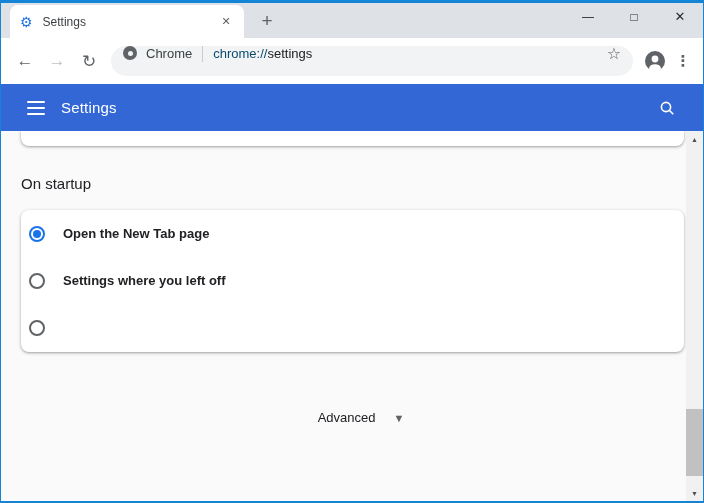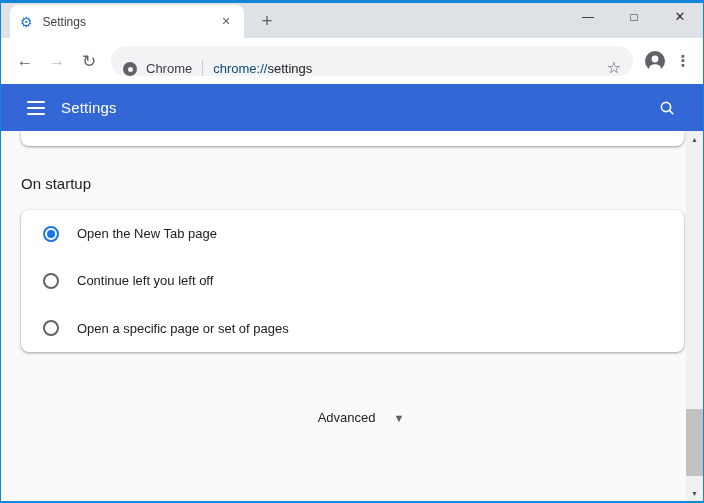--- a/index.html
+++ b/index.html
@@ -36,21 +36,21 @@
   .win-btn.max { font-size:12px; }
   .win-btn.cls { font-size:13px; }
 
   
   .toolbar { height:46px; background:#fff; flex:none;
              display:flex; align-items:center; padding:0 6px 0 8px; }
   .nav-btn { width:32px; height:32px; display:flex; align-items:center;
              justify-content:center; font-size:17px; color:#5f6368; flex:none; }
   .nav-btn.disabled { color:#bdc1c6; }
   .omnibox { flex:1; height:30px; margin:0 8px 0 6px; background:#f1f3f4;
-             border-radius:15px; display:flex; align-items:flex-end;
+             border-radius:15px; display:flex; align-items:flex-start;
              padding:0 10px 0 12px; min-width:0; }
   .site-icon { width:14px; height:14px; border-radius:50%; background:#5f6368;
                position:relative; flex:none; }
   .site-icon::after { content:""; position:absolute; left:4.5px; top:4.5px;
                       width:5px; height:5px; border-radius:50%; background:#f1f3f4; }
   .site-label { font-size:13px; color:#3c4043; margin-left:9px; }
   .url-sep { width:1px; height:16px; background:#c8ccd0; margin:0 10px; }
   .url { font-size:13px; white-space:nowrap; overflow:hidden; flex:1; min-width:0; }
   .url .scheme { color:#0c4a6e; }
   .url .host { color:#202124; }
@@ -74,21 +74,21 @@
   
   .content { flex:1; position:relative; background:#fafafa; overflow:hidden; }
   .main { position:absolute; left:0; top:0; right:17px; bottom:0; }
   .card-shadow { box-shadow:0 1px 2px rgba(60,64,67,.3), 0 1px 3px 1px rgba(60,64,67,.15); }
   .partial-card { height:15px; margin:0 2px 0 20px; background:#fff;
                   border-radius:0 0 8px 8px; }
   .section-title { margin:28px 0 0 20px; font-size:15px; font-weight:400;
                    color:#202124; line-height:20px; }
   .radio-card { margin:16px 2px 0 20px; height:142px; background:#fff;
                 border-radius:8px; display:flex; flex-direction:column; }
-  .radio-row { flex:1; display:flex; align-items:center; padding-left:22px; }
+  .radio-row { flex:1; display:flex; align-items:center; padding-left:8px;font-weight:bold; }
   .radio { width:16px; height:16px; border-radius:50%; border:2px solid #5f6368;
            position:relative; flex:none; }
   .radio.checked { border-color:#1a73e8; }
   .radio.checked::after { content:""; position:absolute; left:2px; top:2px;
                           width:8px; height:8px; border-radius:50%; background:#1a73e8; }
   .radio-label { margin-left:18px; font-size:13px; color:#202124; }
   .advanced-row { margin-top:58px; display:flex; align-items:center;
                   justify-content:center;padding-left:35px; }
   .advanced-label { font-size:13px; font-weight:500; color:#202124; }
   .advanced-caret { margin-left:18px; color:#5f6368; font-size:11px; }
@@ -163,25 +163,24 @@
 
       <div class="section-title">On startup</div>
 
       <div class="radio-card card-shadow">
         <div class="radio-row">
           <span class="radio checked"></span>
           <span class="radio-label">Open the New Tab page</span>
         </div>
         <div class="radio-row">
           <span class="radio"></span>
-          <span class="radio-label">Continue left you left off</span>
+          <span class="radio-label">Settings where you left off</span>
         </div>
         <div class="radio-row">
           <span class="radio"></span>
-          <span class="radio-label">Open a specific page or set of pages</span>
         </div>
       </div>
 
       <div class="advanced-row">
         <span class="advanced-label">Advanced</span>
         <span class="advanced-caret">▼</span>
       </div>
     </div>
 
     <div class="scrollbar">

